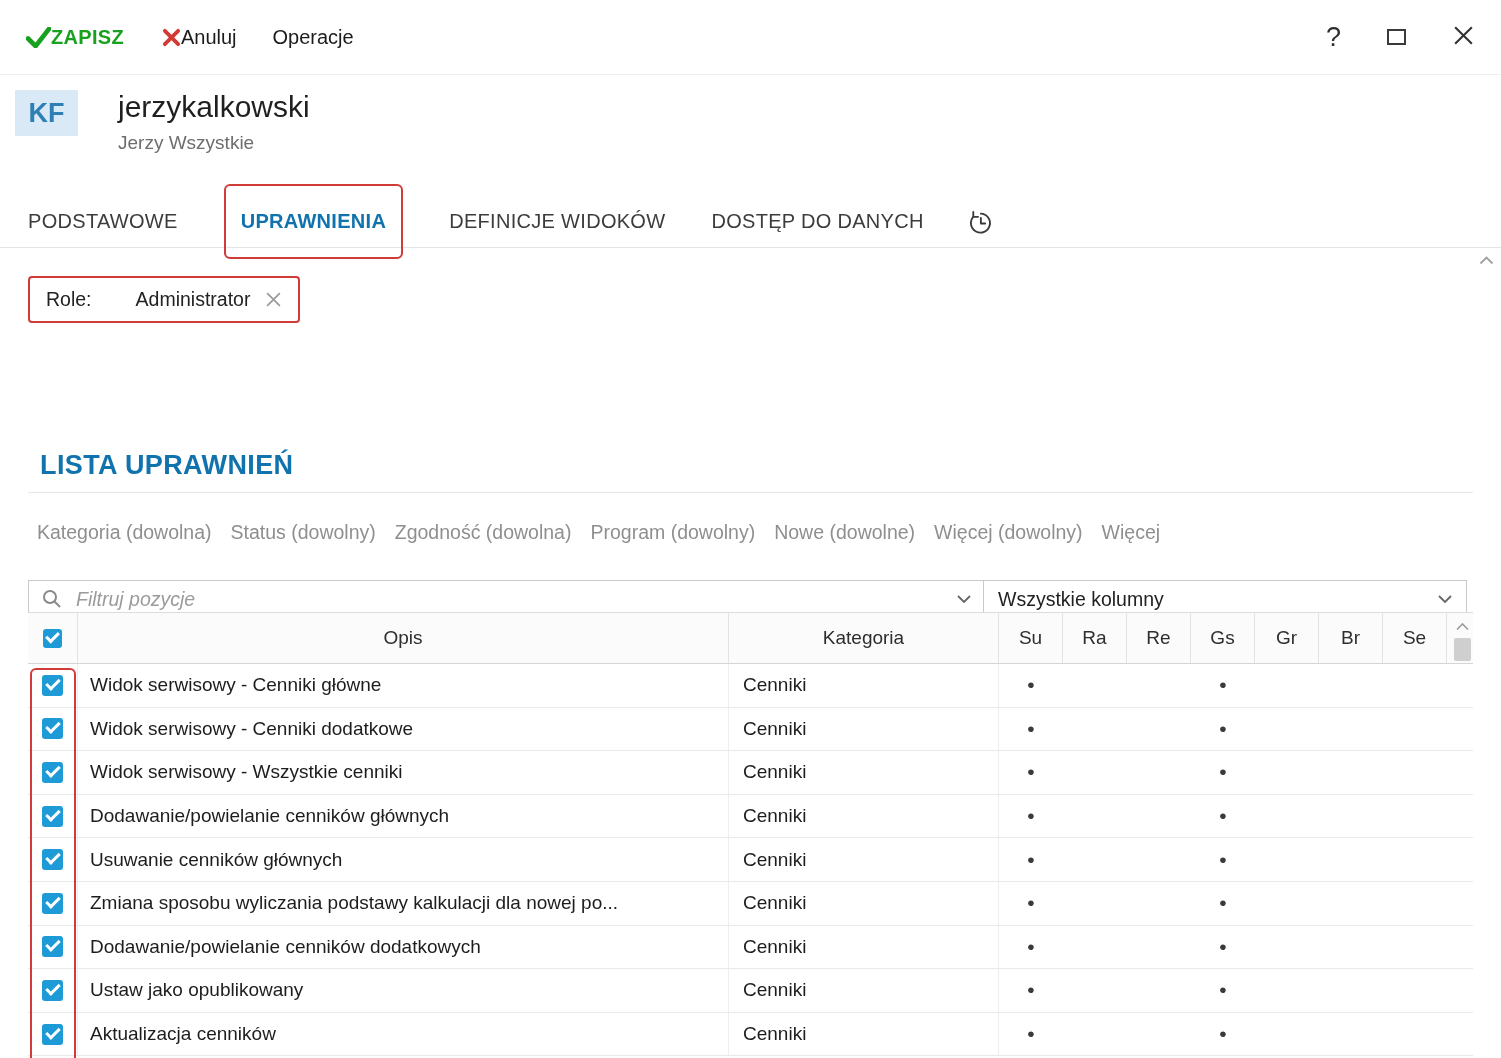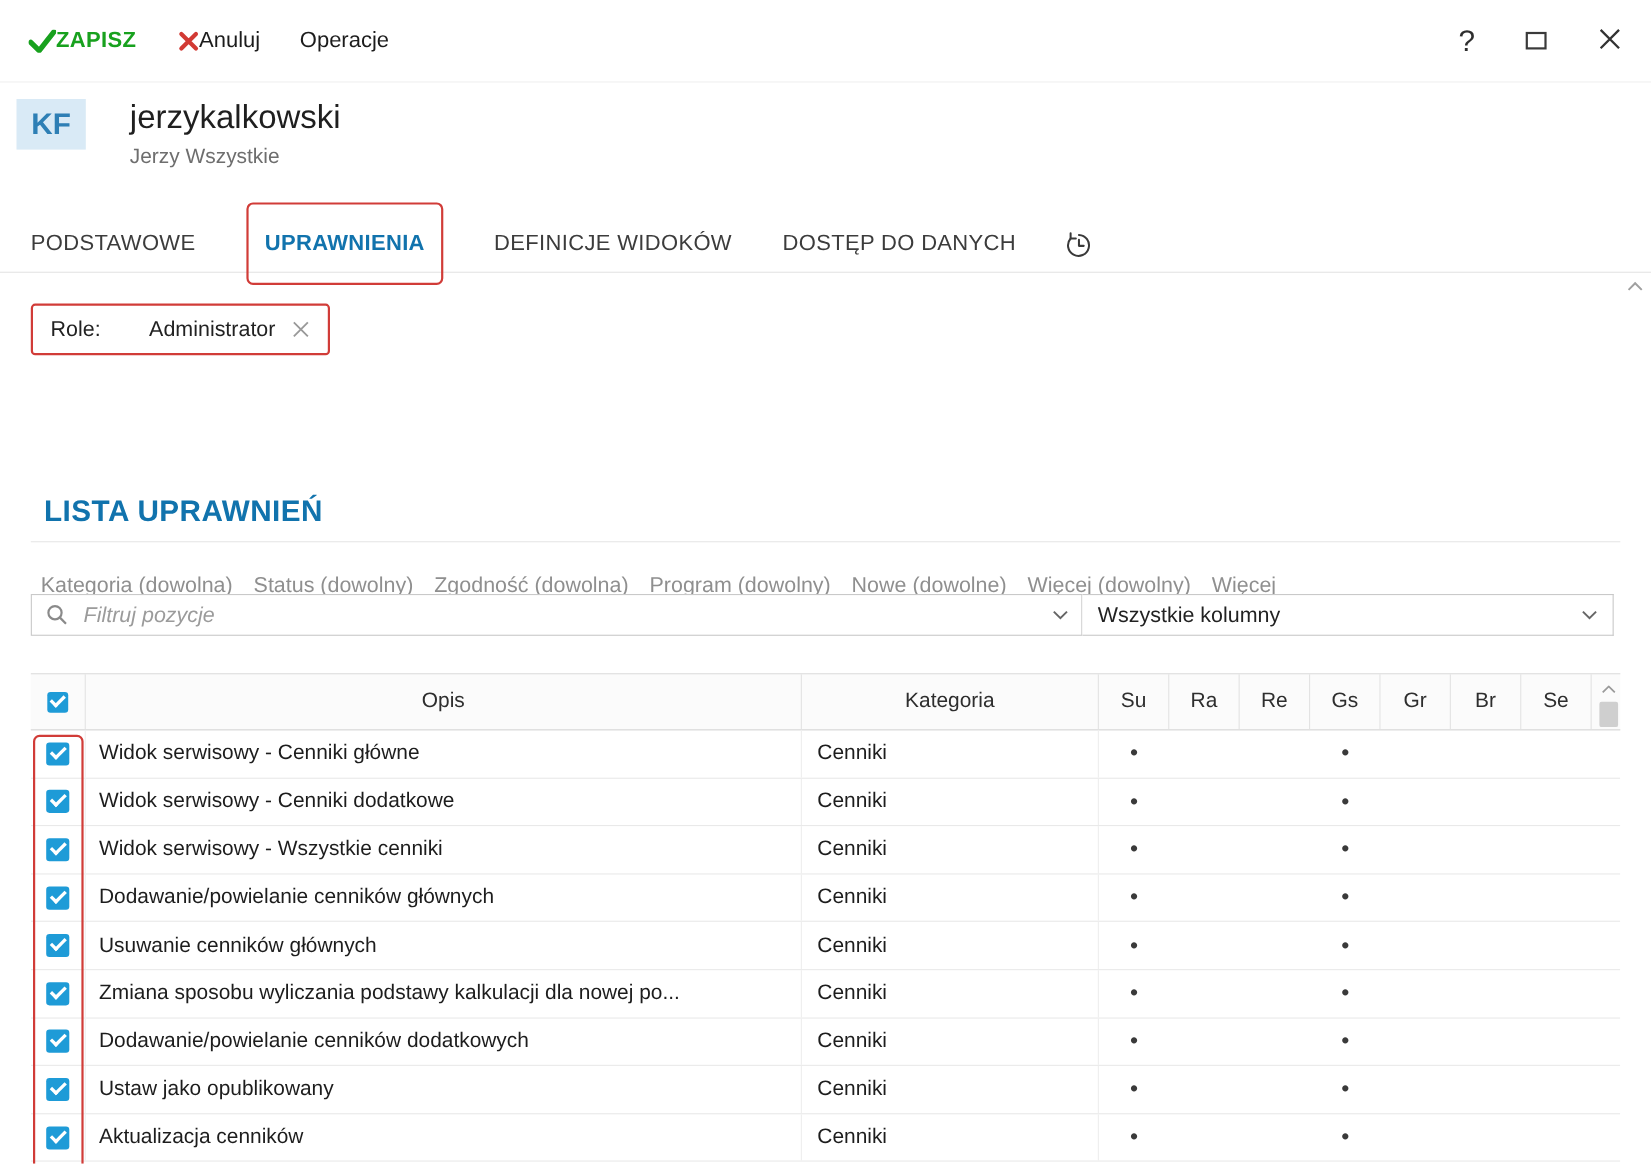--- a/index.html
+++ b/index.html
@@ -48,21 +48,21 @@
   .role-x{margin-left:15px;display:flex;cursor:pointer;}
 
   
   .section-title{position:absolute;top:438px;left:28px;margin:12px;color:var(--accent);font-size:27px;font-weight:700;letter-spacing:.4px;}
   .divider{position:absolute;top:492px;left:28px;right:28px;height:1px;background:#e6e6e6;}
 
   .filterbar{position:absolute;top:521px;left:37px;display:flex;gap:19px;align-items:flex-end;}
   .filter-item{font-size:19.5px;color:#8f8f8f;cursor:pointer;white-space:nowrap;}
 
   
-  .searchrow{position:absolute;top:540px;left:28px;right:34px;height:38px;display:flex;}
+  .searchrow{position:absolute;top:580px;left:28px;right:34px;height:38px;display:flex;}
   .searchbox{flex:1;border:1px solid #c9c9c9;display:flex;align-items:center;padding:0 12px;background:#fff;}
   .mag{display:flex;margin-right:11px;}
   .searchinput{flex:1;border:none;outline:none;font-size:19.5px;font-family:inherit;color:#333;background:transparent;}
   .searchinput::placeholder{font-style:italic;color:#9b9b9b;}
   .chev{display:flex;margin-left:10px;}
   .colselect{width:483px;border:1px solid #c9c9c9;border-left:none;display:flex;align-items:center;justify-content:space-between;padding:0 14px;font-size:19.5px;color:#222;cursor:pointer;background:#fff;}
 
   
   .table{position:absolute;top:612px;left:28px;right:28px;bottom:0;}
   .thead{display:grid;grid-template-columns:var(--cols);height:52px;border-top:1px solid #dcdcdc;border-bottom:1px solid #d5d5d5;background:#fbfbfb;}

